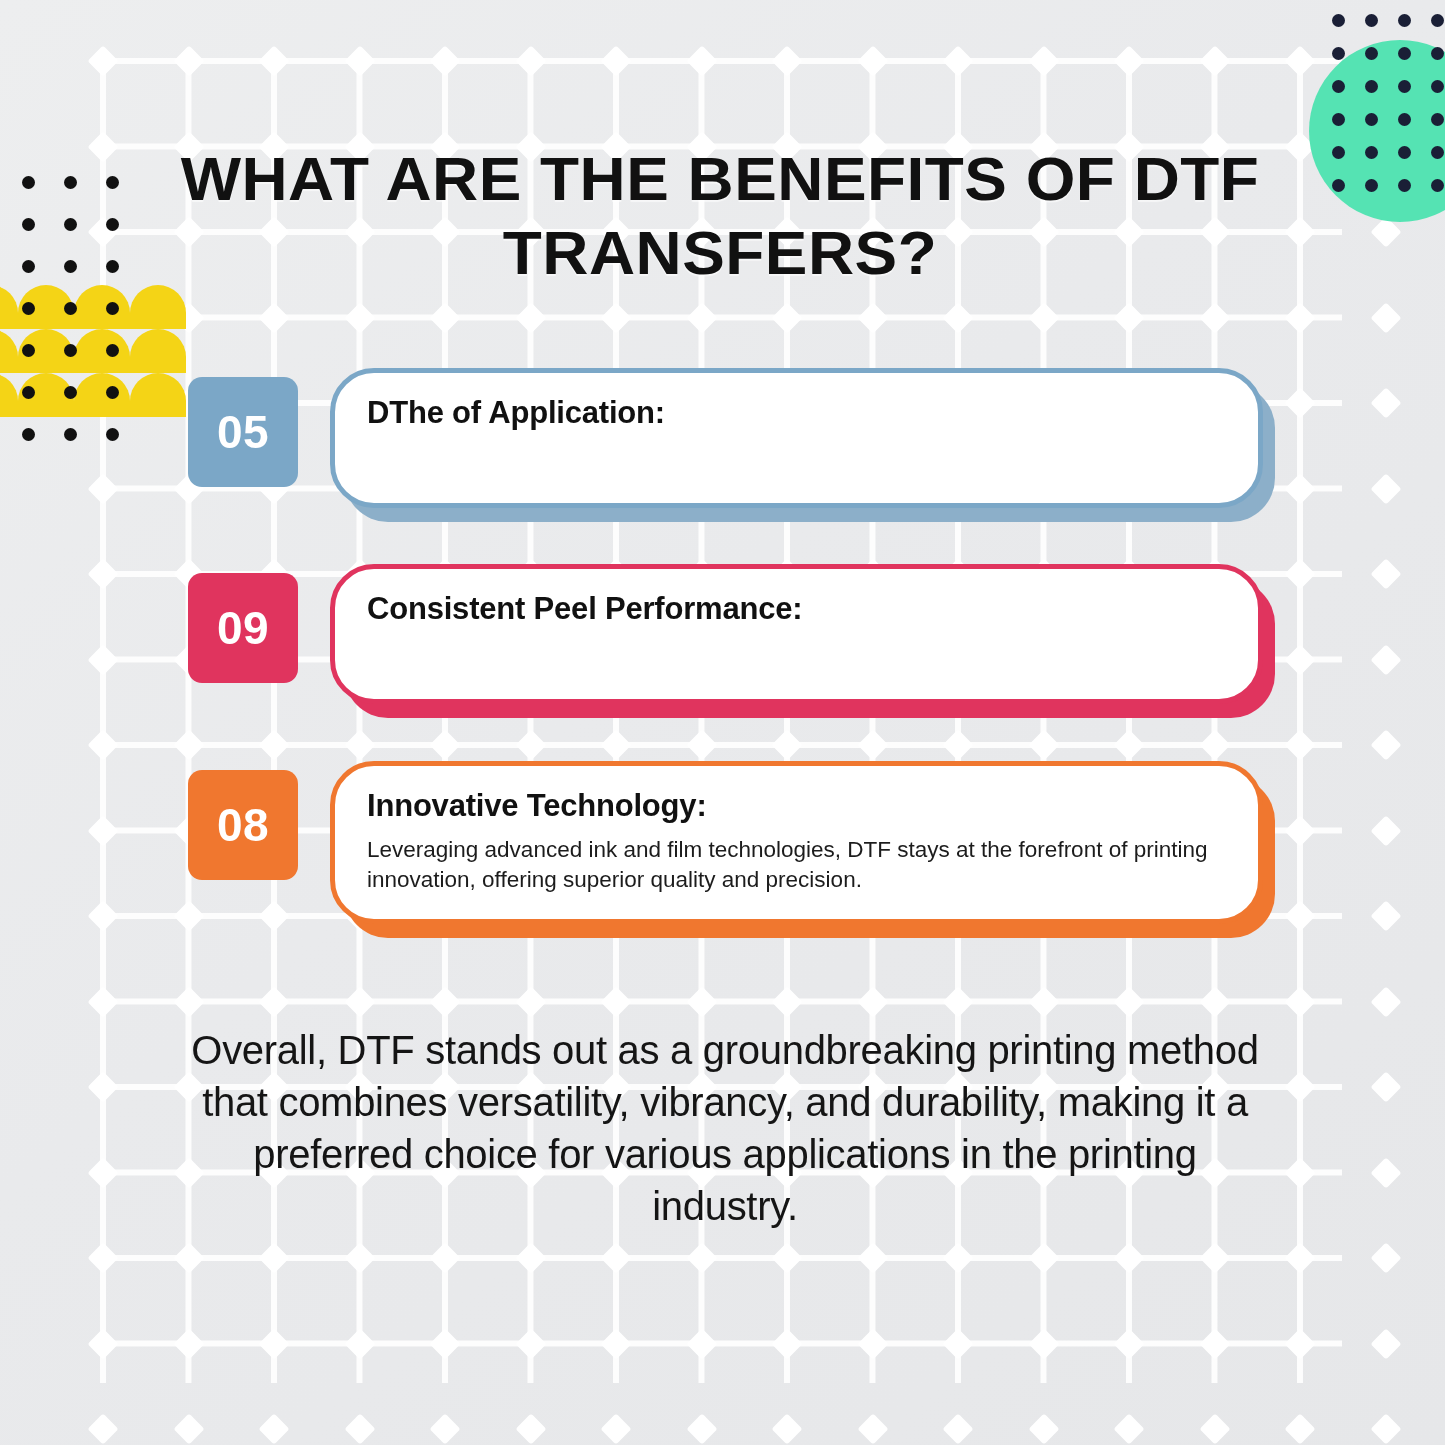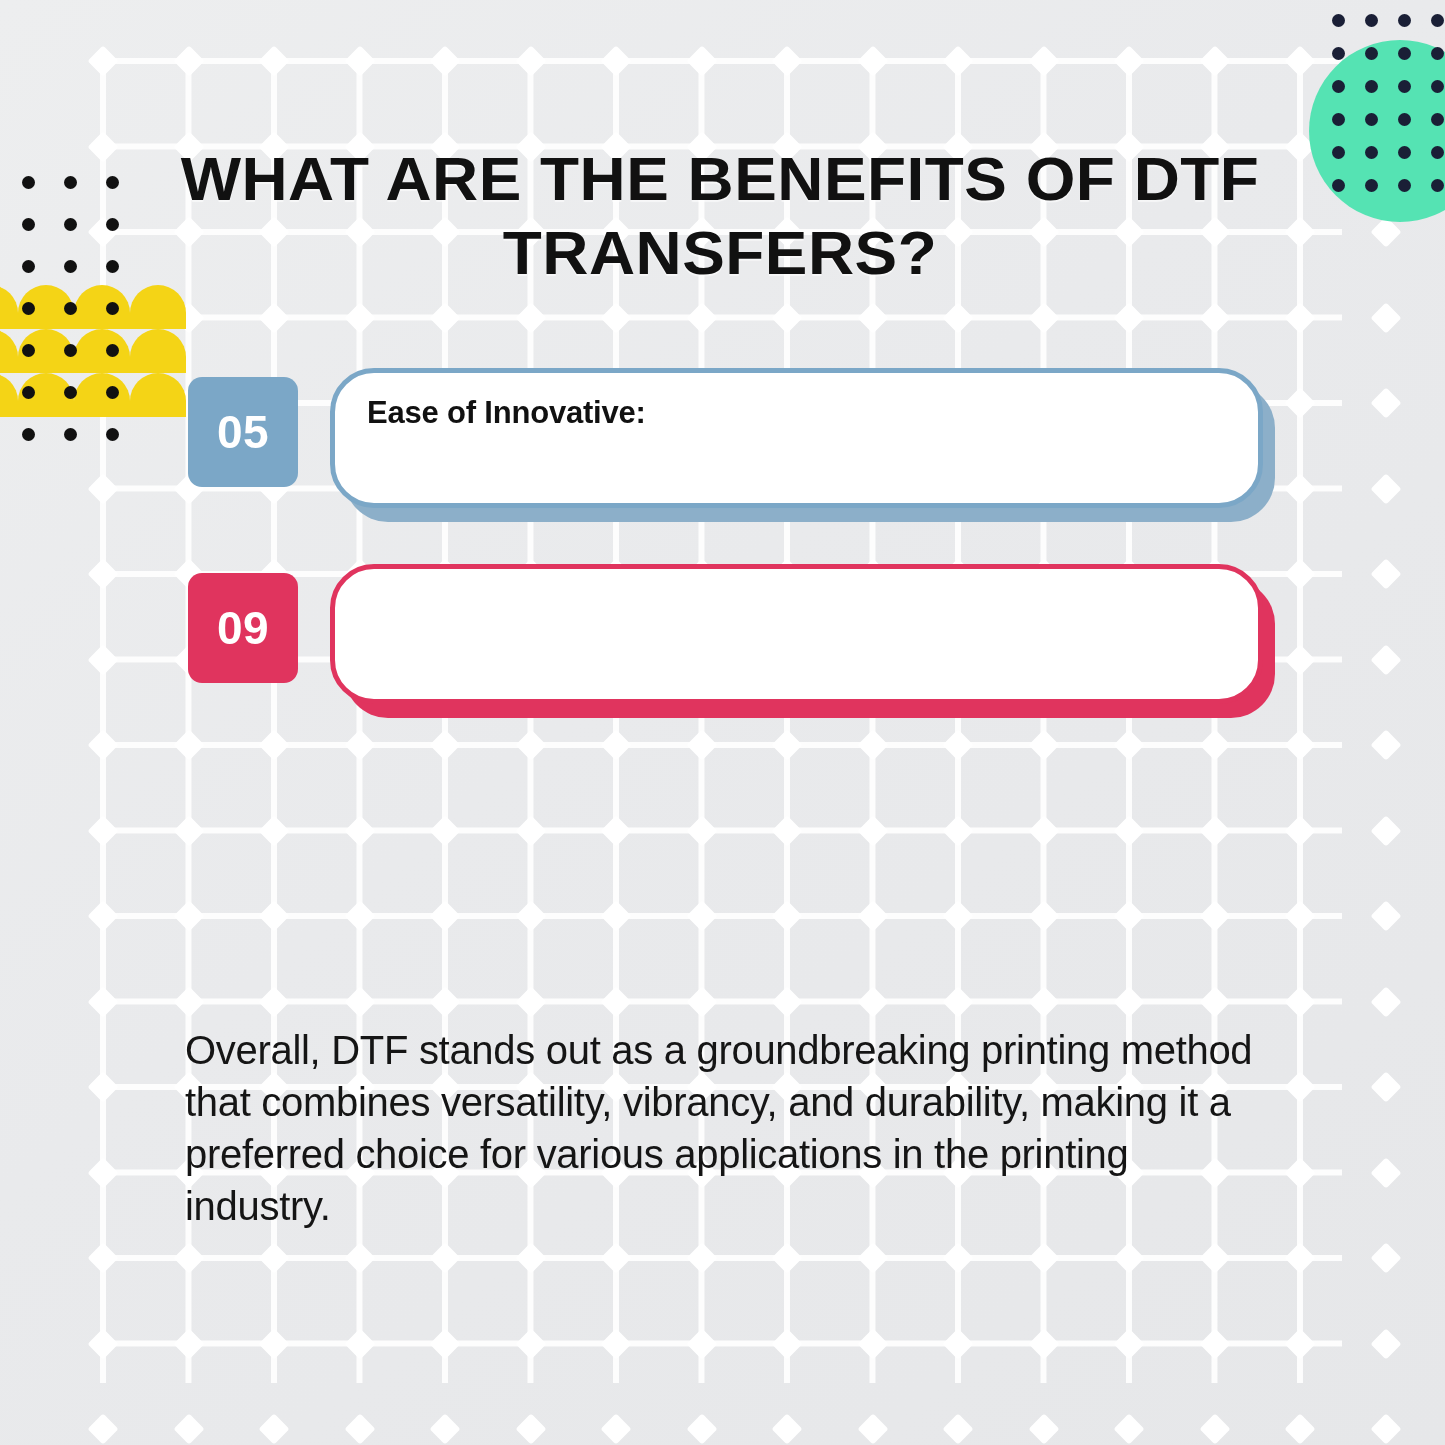--- a/index.html
+++ b/index.html
@@ -183,21 +183,21 @@
     color: #1C1C1C;
     font-weight: 400;
   }
 
   
   .summary {
     position: absolute;
     left: 185px;
     top: 1024px;
     width: 1080px;
-    text-align: left;
+    text-align: center;
     font-size: 40px;
     line-height: 52px;
     color: #151515;
     font-weight: 400;
     letter-spacing: -0.3px;
   }
 </style>
 </head>
 <body>
 
@@ -550,30 +550,41 @@
       </div>
     </div>
 
   <h1 class="title">WHAT ARE THE BENEFITS OF DTF TRANSFERS?</h1>
 
   <div class="card-row row-1">
     <div class="badge" id="badge-0" style="background: rgb(123, 167, 199);">05</div>
     <div class="card-wrap">
       <div class="card-shadow" id="shadow-0" style="background: rgb(140, 175, 201);"></div>
       <div class="card" id="card-0" style="border-color: rgb(123, 167, 199);">
-        <h3>Ease of Innovative:</h3>
+        <h3>DThe of Application:</h3>
       </div>
     </div>
   </div>
 
   <div class="card-row row-2">
     <div class="badge" id="badge-1" style="background: rgb(224, 52, 94);">09</div>
     <div class="card-wrap">
       <div class="card-shadow" id="shadow-1" style="background: rgb(224, 52, 94);"></div>
       <div class="card" id="card-1" style="border-color: rgb(224, 52, 94);">
+        <h3>Consistent Peel Performance:</h3>
       </div>
     </div>
   </div>
 
+  <div class="card-row row-3">
+    <div class="badge" id="badge-2" style="background: rgb(240, 119, 47);">08</div>
+    <div class="card-wrap">
+      <div class="card-shadow" id="shadow-2" style="background: rgb(240, 119, 47);"></div>
+      <div class="card" id="card-2" style="border-color: rgb(240, 119, 47);">
+        <h3>Innovative Technology:</h3>
+        <p>Leveraging advanced ink and film technologies, DTF stays at the forefront of printing innovation, offering superior quality and precision.</p>
+      </div>
+    </div>
+  </div>
 
   <p class="summary">Overall, DTF stands out as a groundbreaking printing method that combines versatility, vibrancy, and durability, making it a preferred choice for various applications in the printing industry.</p>
 
 </div>
 
 </body></html>

